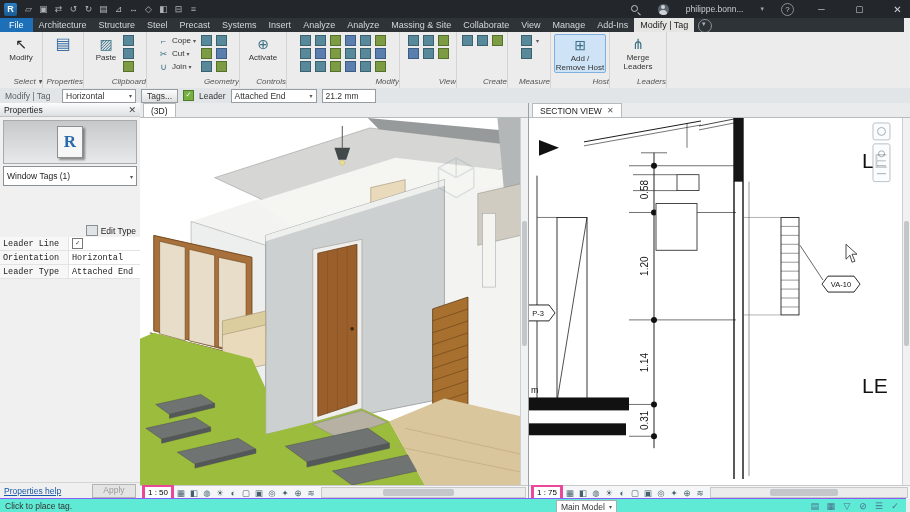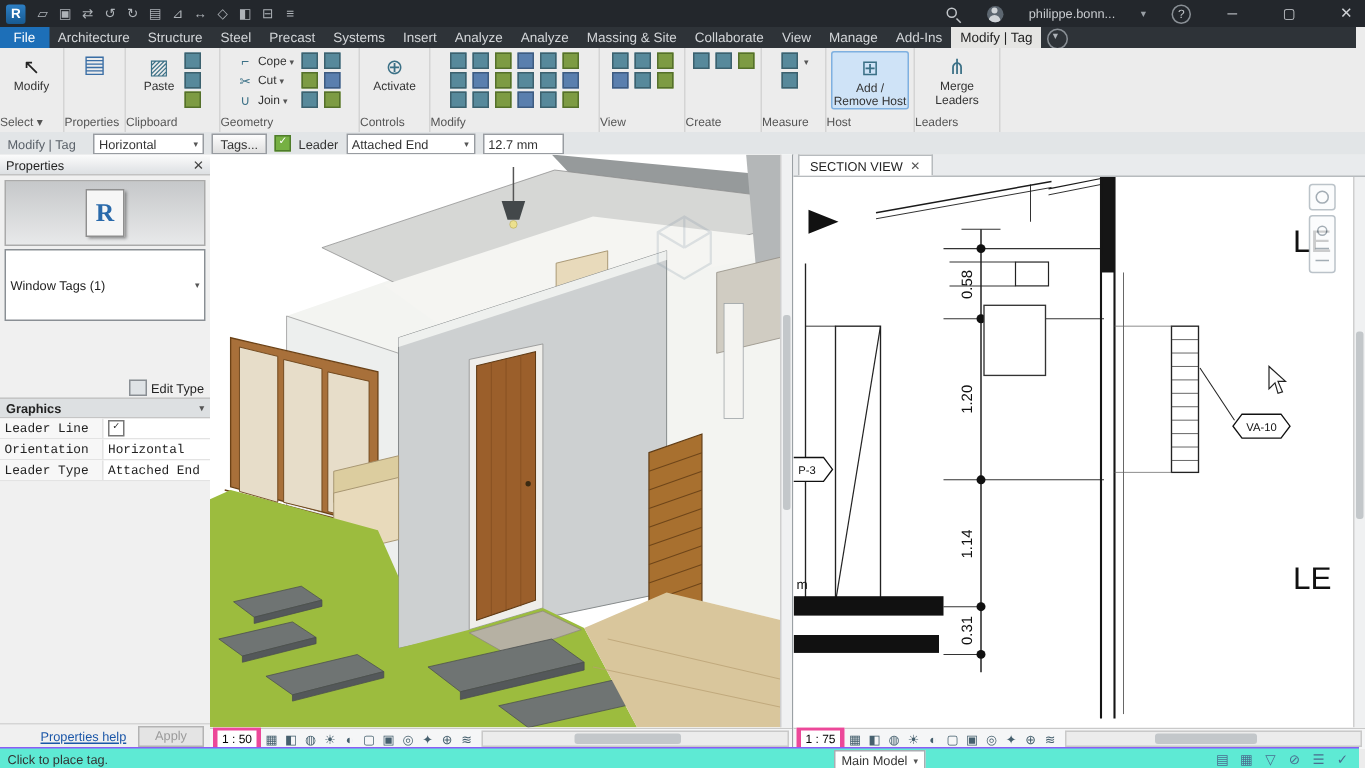--- a/index.html
+++ b/index.html
@@ -30,21 +30,21 @@
   .tab{padding:0 6px;display:flex;align-items:center;}
   .tab.file{background:#1d6fb8;color:#fff;padding:0 9px;}
   .tab.active{background:#e5e5e3;color:#222;}
   .tab-circle{width:12px;height:12px;margin:1px 0 0 4px;border-radius:50%;border:1px solid #8a9096;align-self:center;position:relative;}
   .tab-circle::before{content:"▾";position:absolute;left:2.5px;top:0.5px;font-size:7px;color:#aeb3b8;}
 
   
   .ribbon{position:absolute;top:32px;left:0;right:0;height:56px;background:#ececec;border-bottom:1px solid #c6c6c6;display:flex;}
   .panel{display:flex;flex-direction:column;border-right:1px solid #d4d4d4;flex:0 0 auto;}
   .panel-body{flex:1;display:flex;align-items:flex-start;justify-content:center;gap:3px;padding:2px 3px 0 3px;}
-  .panel-label{height:12px;font-size:8px;color:#555;text-align:left;line-height:11px;overflow:hidden;}
+  .panel-label{height:12px;font-size:8px;color:#555;text-align:right;line-height:11px;overflow:hidden;font-style:italic;}
   .bigbtn{display:flex;flex-direction:column;align-items:center;font-size:8px;color:#333;text-align:center;line-height:8.5px;cursor:default;}
   .bigbtn .bicon{width:24px;height:20px;display:flex;align-items:center;justify-content:center;font-size:14px;color:#3b7086;}
   .bigbtn.active{background:#cfe3f7;border:1px solid #7fb0e0;border-radius:2px;}
   .srow{display:flex;align-items:center;height:13px;font-size:8px;color:#333;gap:2px;}
   .icon16{width:13px;height:12px;display:flex;align-items:center;justify-content:center;font-size:9px;color:#3b7086;}
   .caret{font-size:6px;color:#555;}
   .tool{width:15px;height:13px;display:flex;align-items:center;justify-content:center;}
   .tool i{display:block;width:9px;height:9px;background:#57899b;border:1px solid #3c616e;}
   .tool:nth-child(3n) i{background:#7d9b43;border-color:#55702b;}
   .tool:nth-child(4n) i{background:#5a7fae;border-color:#3e5c81;}
@@ -61,34 +61,34 @@
   .chk-green::before{content:"✓";}
   .opt-input{background:#fff;border:1px solid #989ca1;height:12px;width:46px;display:flex;align-items:center;padding:0 3px;}
 
   
   .props{position:absolute;top:103px;left:0;width:140px;bottom:13px;background:#f0f0f0;border-right:1px solid #9aa0a4;display:flex;flex-direction:column;font-size:8.5px;color:#222;}
   .props-header{height:13px;background:linear-gradient(#fcfcfc,#dde0e3);border-bottom:1px solid #c2c2c2;display:flex;align-items:center;padding:0 4px;}
   .props-close{margin-left:auto;color:#444;font-size:9px;}
   .preview{margin:3px 3px 2px 3px;height:42px;background:linear-gradient(#c6c8ca,#e8e9ea);border:1px solid #aaa;display:flex;align-items:center;justify-content:center;}
   .r-card{width:24px;height:30px;background:#f6f6f6;border:1px solid #8f8f8f;box-shadow:1.5px 1.5px 2px rgba(0,0,0,.4);display:flex;align-items:center;justify-content:center;}
   .r-letter{font-size:17px;font-weight:bold;color:#2a6aab;font-family:"Liberation Serif",serif;}
-  .type-selector{margin:0 3px;height:14px;background:#fff;border:1px solid #8a8f94;display:flex;align-items:center;padding:16px 3px;}
+  .type-selector{margin:0 3px;height:14px;background:#fff;border:1px solid #8a8f94;display:flex;align-items:center;padding:2px 3px;}
   .type-selector .caret{margin-left:auto;}
   .edit-type-row{height:13px;display:flex;align-items:center;justify-content:flex-end;gap:3px;padding:0 4px;margin-top:38px;}
   .et-icon{width:10px;height:9px;background:#dfe3e6;border:1px solid #8a8f94;}
   .grid-section{height:12px;background:#dde0e2;border-top:1px solid #c5c5c5;border-bottom:1px solid #c5c5c5;display:flex;align-items:center;padding:0 4px;font-weight:bold;}
   .grid-section .caret{margin-left:auto;}
   .prow{display:flex;height:13px;border-bottom:1px solid #e3e3e3;background:#fff;font-family:Liberation Mono, monospace;}
   .plabel{width:62px;background:#f7f7f7;border-right:1px solid #e3e3e3;padding:0 3px;display:flex;align-items:center;overflow:hidden;white-space:nowrap;}
   .pvalue{flex:1;padding:0 3px;display:flex;align-items:center;overflow:hidden;white-space:nowrap;}
   .pcheck{width:9px;height:9px;border:1px solid #777;background:#fff;font-size:7px;line-height:8px;text-align:center;color:#222;}
   .pcheck::before{content:"✓";}
   .props-fill{flex:1;background:#f0f0f0;}
   .props-footer{height:16px;display:flex;align-items:center;padding:0 4px;border-top:1px solid #d5d5d5;}
-  .props-help{color:#1a56a8;text-decoration:underline;margin-left:23px;}
+  .props-help{color:#1a56a8;text-decoration:underline;}
   .apply-btn{margin-left:auto;width:42px;height:12px;background:#e4e4e4;border:1px solid #b3b3b3;color:#9b9b9b;text-align:center;line-height:11px;}
 
   
   .pane{position:absolute;top:103px;bottom:13px;display:flex;flex-direction:column;background:#fff;}
   .pane3d{left:140px;width:388px;border-right:1px solid #9aa0a4;}
   .paneSec{left:529px;width:381px;}
   .viewtabs{height:14px;background:#e9ebed;border-bottom:1px solid #b7bbbe;display:flex;align-items:flex-end;font-size:8.5px;color:#222;padding-left:3px;}
   .viewtab{height:13px;display:flex;align-items:center;gap:5px;background:#fff;border:1px solid #b7bbbe;border-bottom:none;padding:0 7px;}
   .tabclose{color:#555;font-size:8px;}
   .canvas{flex:1;position:relative;overflow:hidden;background:#fff;}
@@ -407,45 +407,41 @@
     <div class="opt-btn">
       <span>Tags...</span>
     </div>
     <span class="chk-green"></span>
     <span>Leader</span>
     <div class="opt-select" style="width:78px">
       <span>Attached End</span>
       <span class="caret" style="margin-left:auto">▾</span>
     </div>
     <div class="opt-input">
-      <span>12.7 mm</span>
+      <span>21.2 mm</span>
     </div>
   </div>
 
   <div class="props">
     <div class="props-header">
       <span>Properties</span>
       <span class="props-close">✕</span>
     </div>
     <div class="preview">
       <div class="r-card">
         <span class="r-letter">R</span>
       </div>
     </div>
     <div class="type-selector">
       <span>Window Tags (1)</span>
       <span class="caret">▾</span>
     </div>
     <div class="edit-type-row">
       <span class="et-icon"></span>
       <span>Edit Type</span>
-    </div>
-    <div class="grid-section">
-      <span>Graphics</span>
-      <span class="caret">▾</span>
     </div>
     <div class="prow">
       <span class="plabel">Leader Line</span>
       <span class="pvalue">
           <span class="pcheck"></span>
         </span>
     </div>
     <div class="prow">
       <span class="plabel">Orientation</span>
       <span class="pvalue">Horizontal</span>
@@ -455,20 +451,25 @@
       <span class="pvalue">Attached End</span>
     </div>
     <div class="props-fill"></div>
     <div class="props-footer">
       <span class="props-help">Properties help</span>
       <span class="apply-btn">Apply</span>
     </div>
   </div>
 
   <div class="pane pane3d">
+    <div class="viewtabs">
+      <div class="viewtab">
+        <span>(3D)</span>
+      </div>
+    </div>
     <div class="canvas">
       <svg viewBox="0 0 388 369" preserveAspectRatio="none">
         <rect width="388" height="369" fill="#ffffff"></rect>
         <polygon points="52,104 258,36 388,52 388,300 310,282 128,318 52,242" fill="#f3f4f1"></polygon>
         <polygon points="232,0 388,14 388,30 244,12" fill="#969a9b"></polygon>
         <polygon points="76,60 234,10 388,28 388,46 168,102" fill="#d6d7d5" stroke="#8d8d8d" stroke-width="0.5"></polygon>
         <polygon points="118,84 260,40 384,54 384,64 156,110" fill="#f5f5f2"></polygon>
         <polygon points="364,0 388,0 388,96 372,88" fill="#b4b7b8"></polygon>
         <g>
           <path d="M206,8 L206,30" stroke="#555" stroke-width="1"></path>

